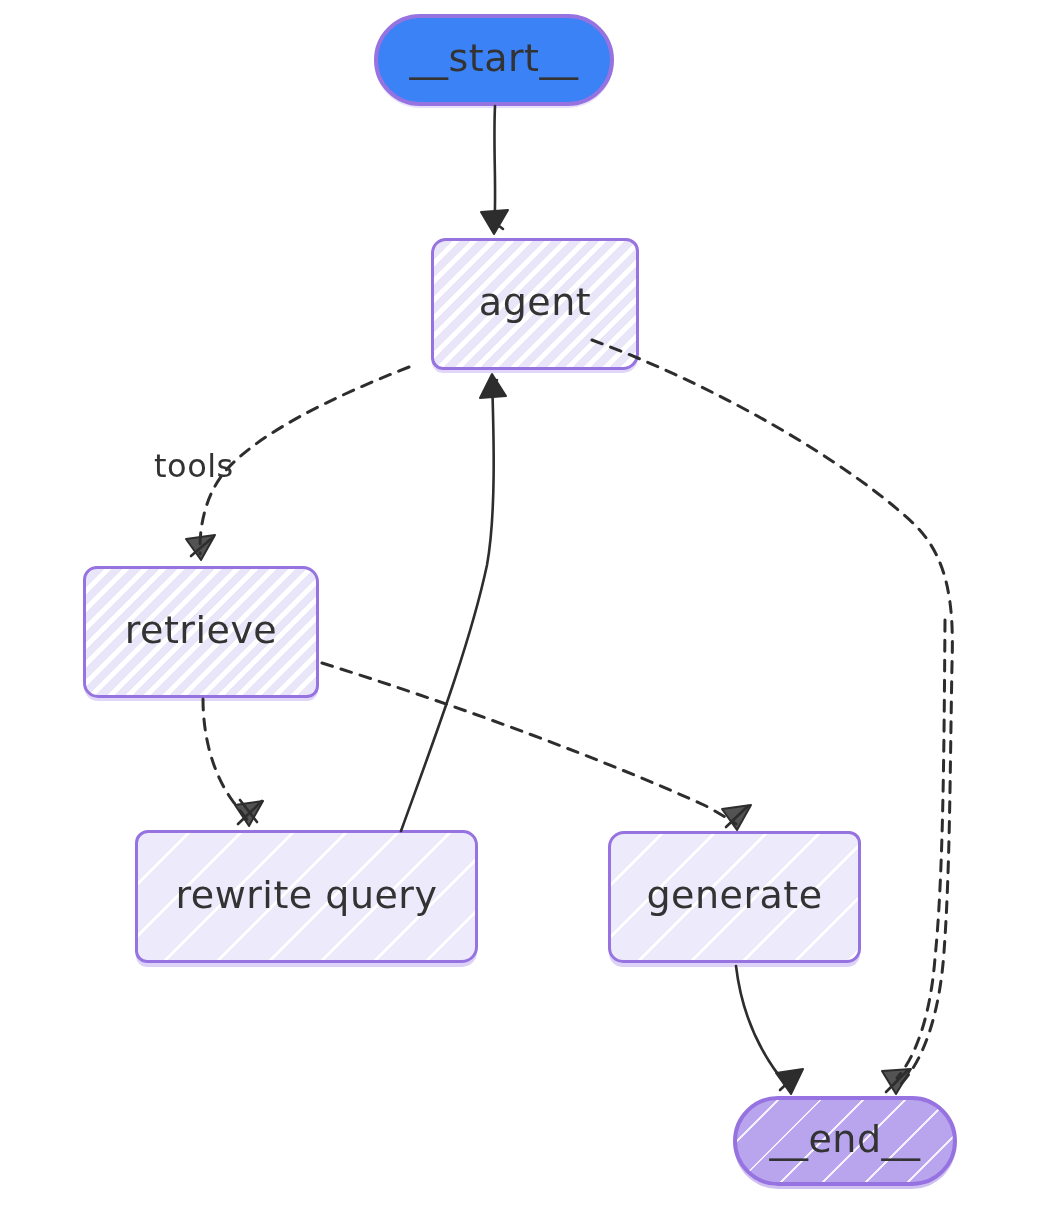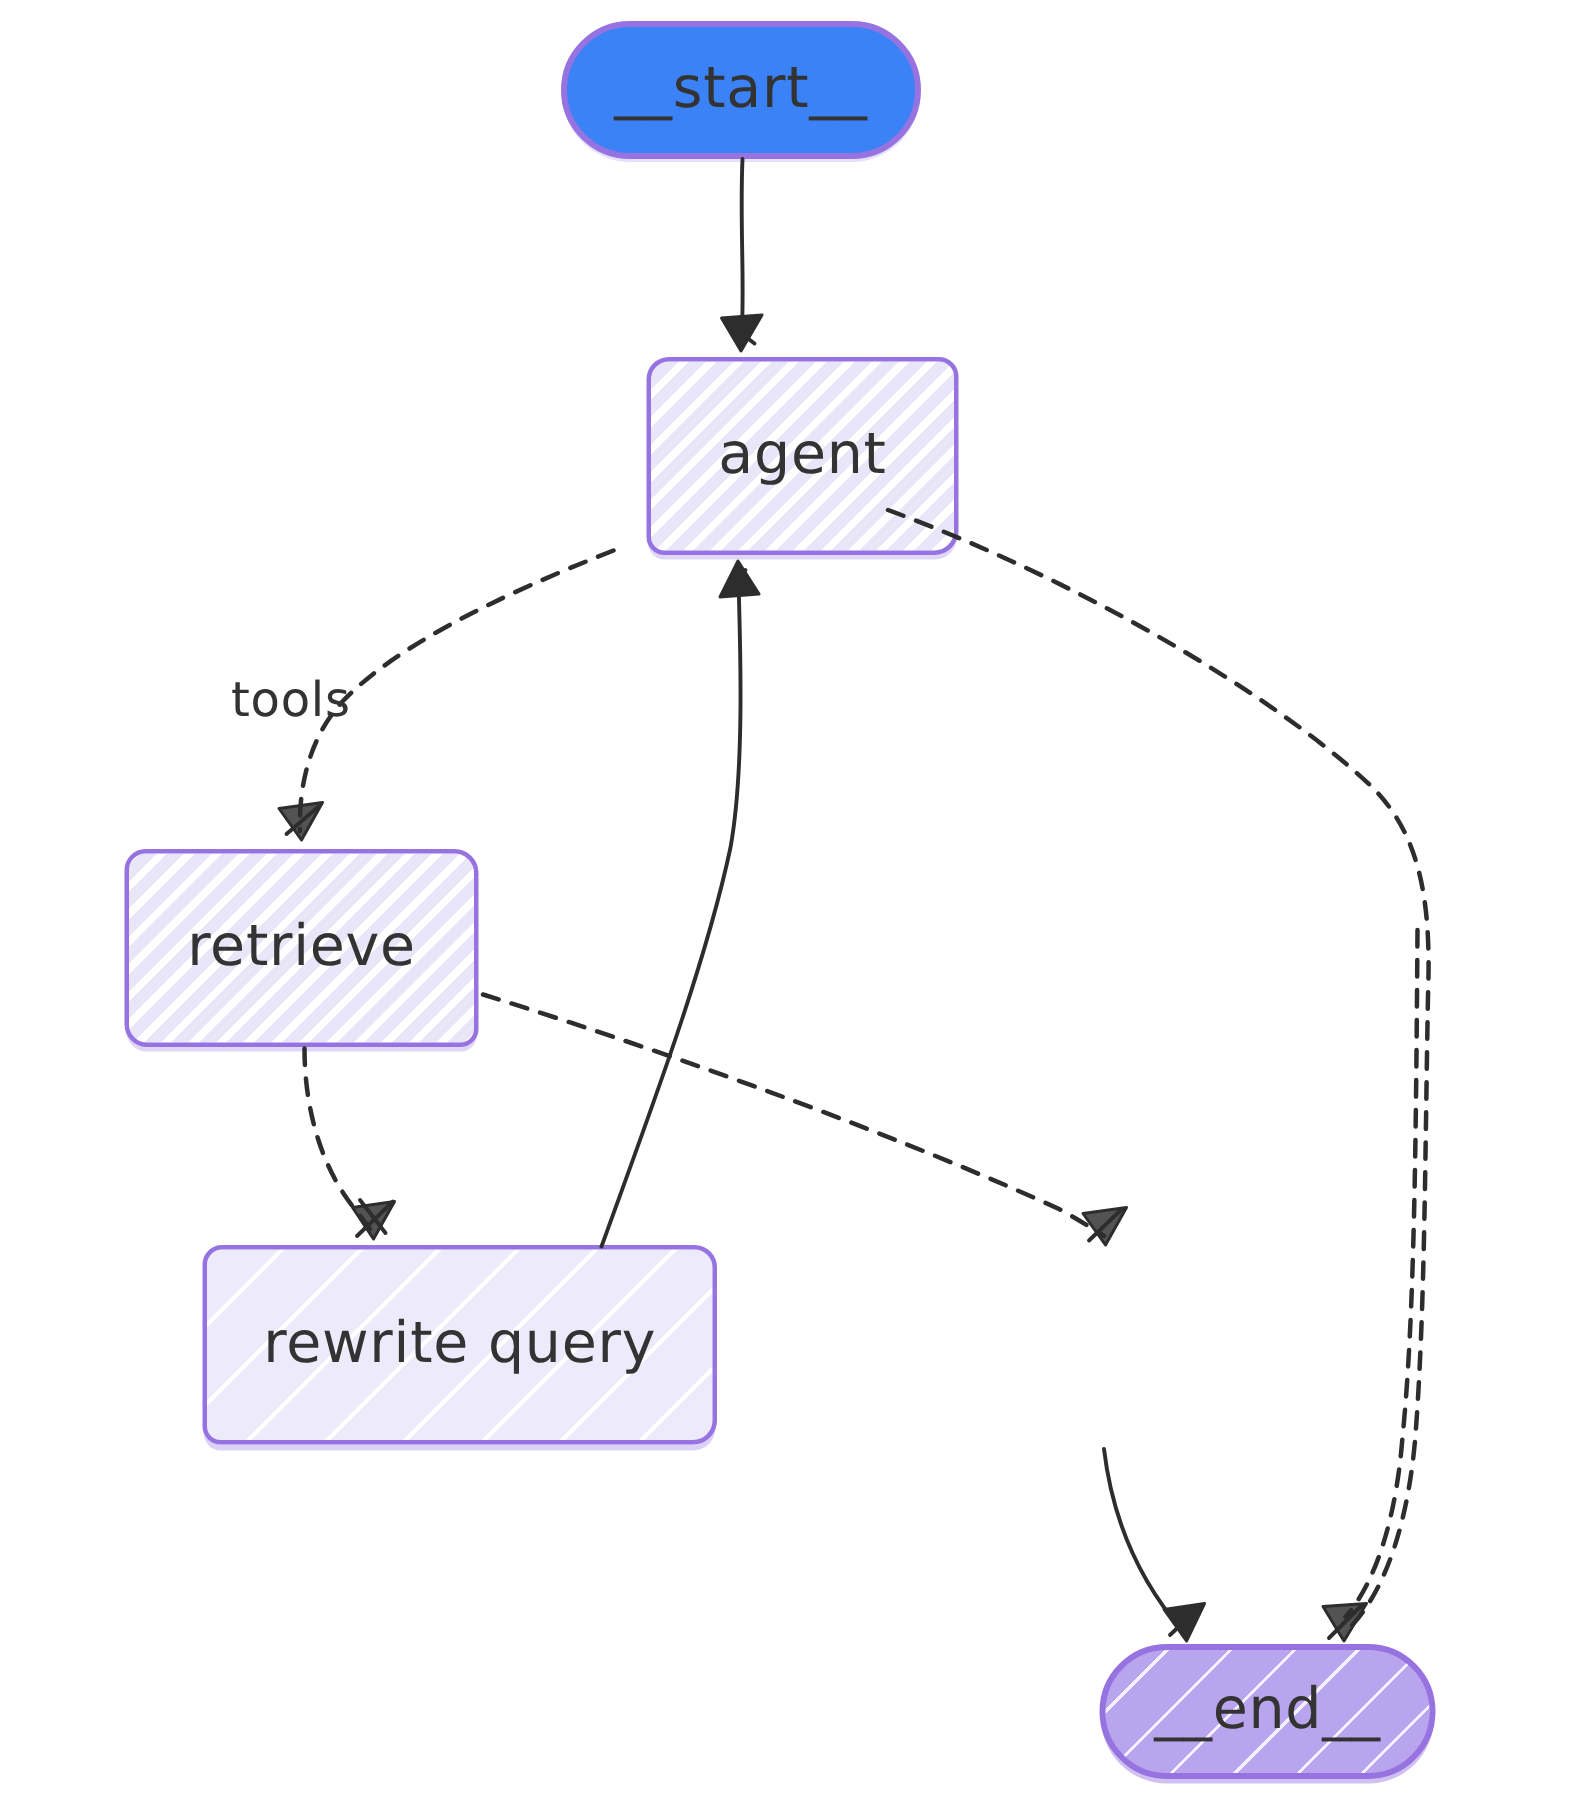--- a/index.html
+++ b/index.html
@@ -56,20 +56,23 @@
   </div>
 
   <div class="node hatch-sparse" id="node-rewrite">
     <span class="lbl">rewrite query</span>
   </div>
 
   <div class="node hatch-dense" id="node-retrieve">
     <span class="lbl">retrieve</span>
   </div>
 
+  <div class="node hatch-sparse" id="node-generate">
+    <span class="lbl">generate</span>
+  </div>
 
   <div class="node stadium hatch-end" id="node-end">
     <span class="lbl">__end__</span>
   </div>
 
   <div id="edge-label-tools">tools</div>
 
   <svg id="edges" width="1048" height="1212" viewBox="0 0 1048 1212" xmlns="http://www.w3.org/2000/svg">
 
     <g>

